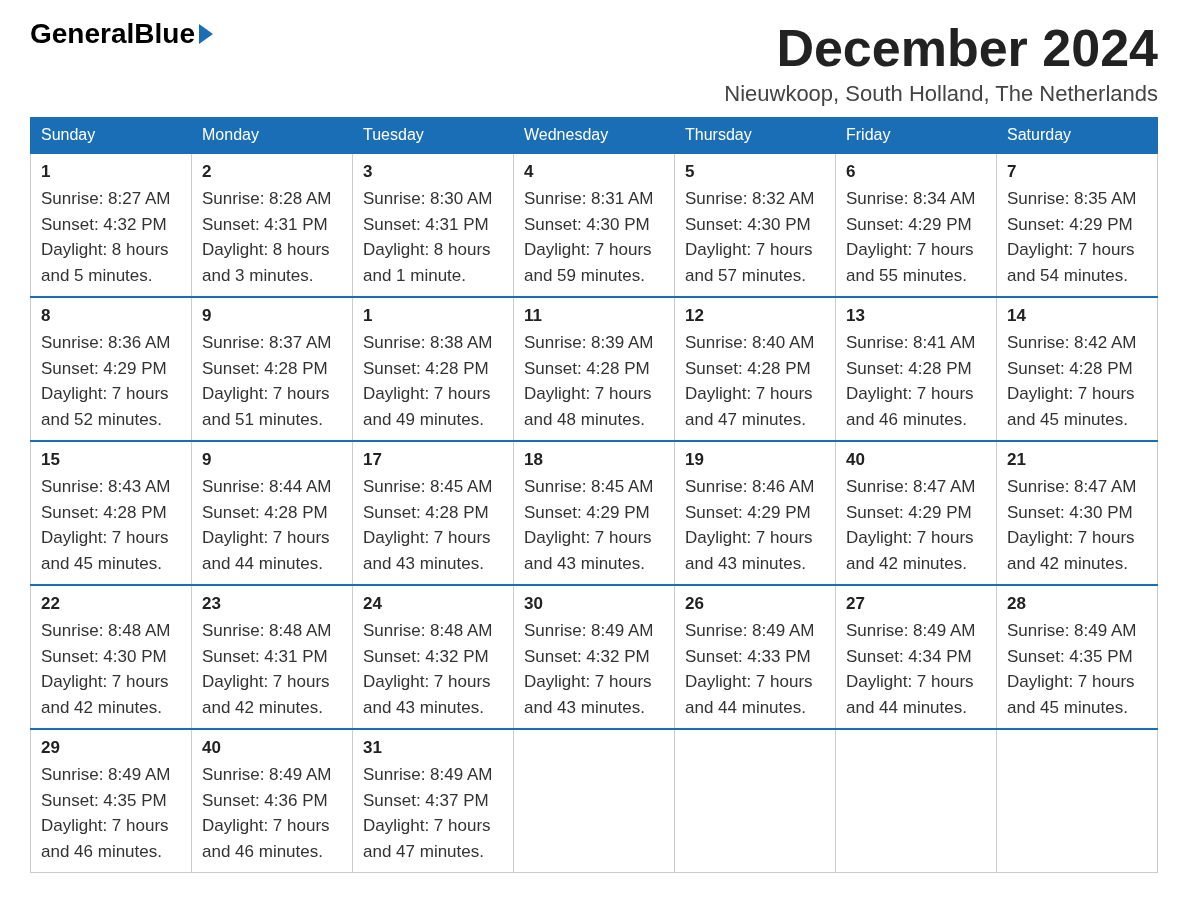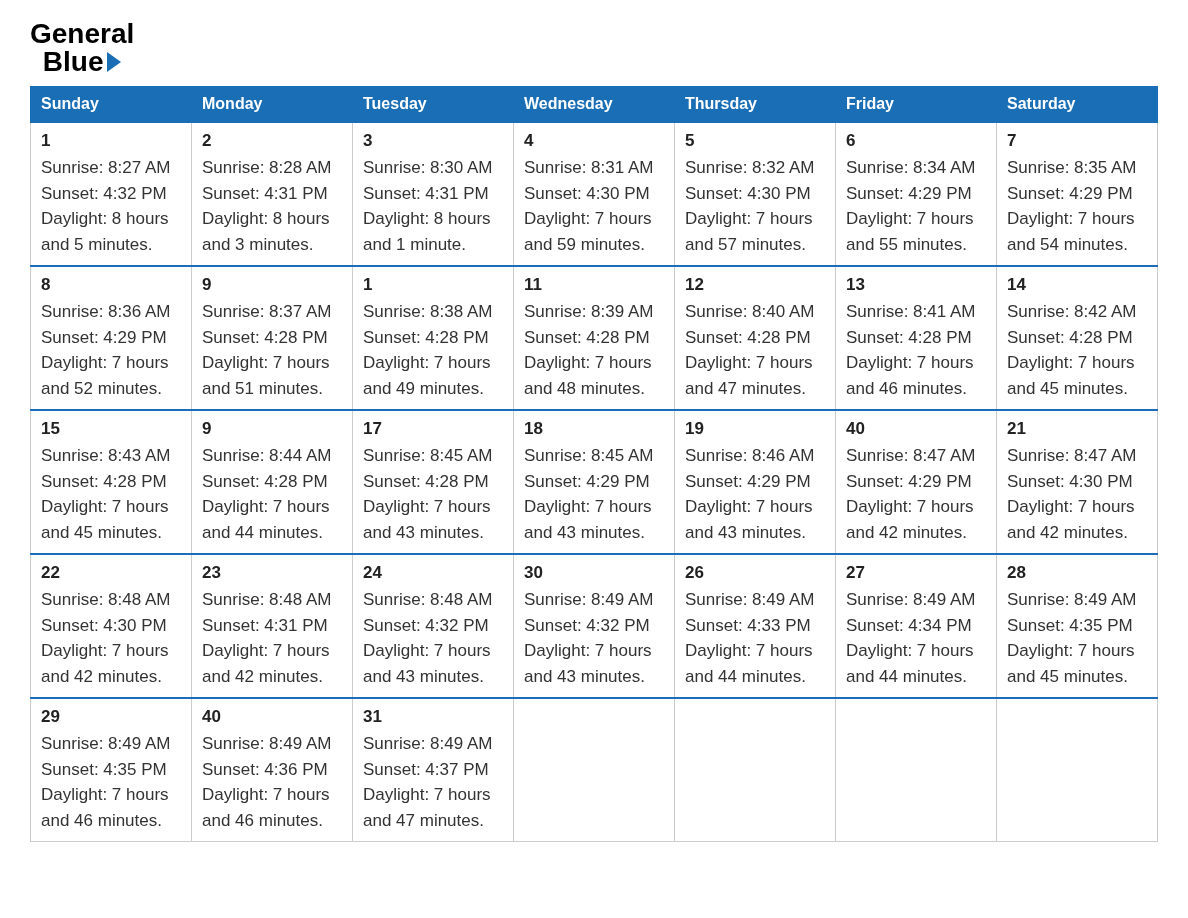--- a/index.html
+++ b/index.html
@@ -11,22 +11,22 @@
       min-height: 918px;
     }
     .header-row {
       display: flex;
       justify-content: space-between;
       align-items: flex-start;
       margin-bottom: 6px;
     }
     .logo {
       display: flex;
-      flex-direction: column;
-      align-items: center;
+      flex-direction: row;
+      align-items: flex-start;
     }
     .logo-general {
       font-size: 28px;
       font-weight: bold;
       color: #000;
       line-height: 1;
     }
     .logo-blue {
       font-size: 28px;
       font-weight: bold;
@@ -59,21 +59,21 @@
     }
     .calendar-table {
       width: 100%;
       border-collapse: collapse;
       margin-top: 10px;
     }
     .calendar-table th {
       background-color: #1a6eb5;
       color: #fff;
       font-size: 16px;
-      font-weight: bold;
+      font-weight: normal;
       padding: 8px 10px;
       text-align: left;
       border: 1px solid #1a6eb5;
     }
     .calendar-table td {
       vertical-align: top;
       padding: 8px 10px;
       border: 1px solid #ccc;
       width: 14.28%;
       min-height: 110px;
@@ -102,20 +102,24 @@
 </head>
 <body>
 
 <div class="header-row">
   <div class="logo">
     <span class="logo-general">General</span>
     <span class="logo-blue">
       <span>Blue</span>
       <span class="logo-triangle"></span>
     </span>
+  </div>
+  <div class="title-block">
+    <div class="month-title">December 2024</div>
+    <div class="location-title">Nieuwkoop, South Holland, The Netherlands</div>
   </div>
 </div>
 
 <table class="calendar-table">
   <thead>
     <tr>
     <th>Sunday</th>
         <th>Monday</th>
         <th>Tuesday</th>
         <th>Wednesday</th>

